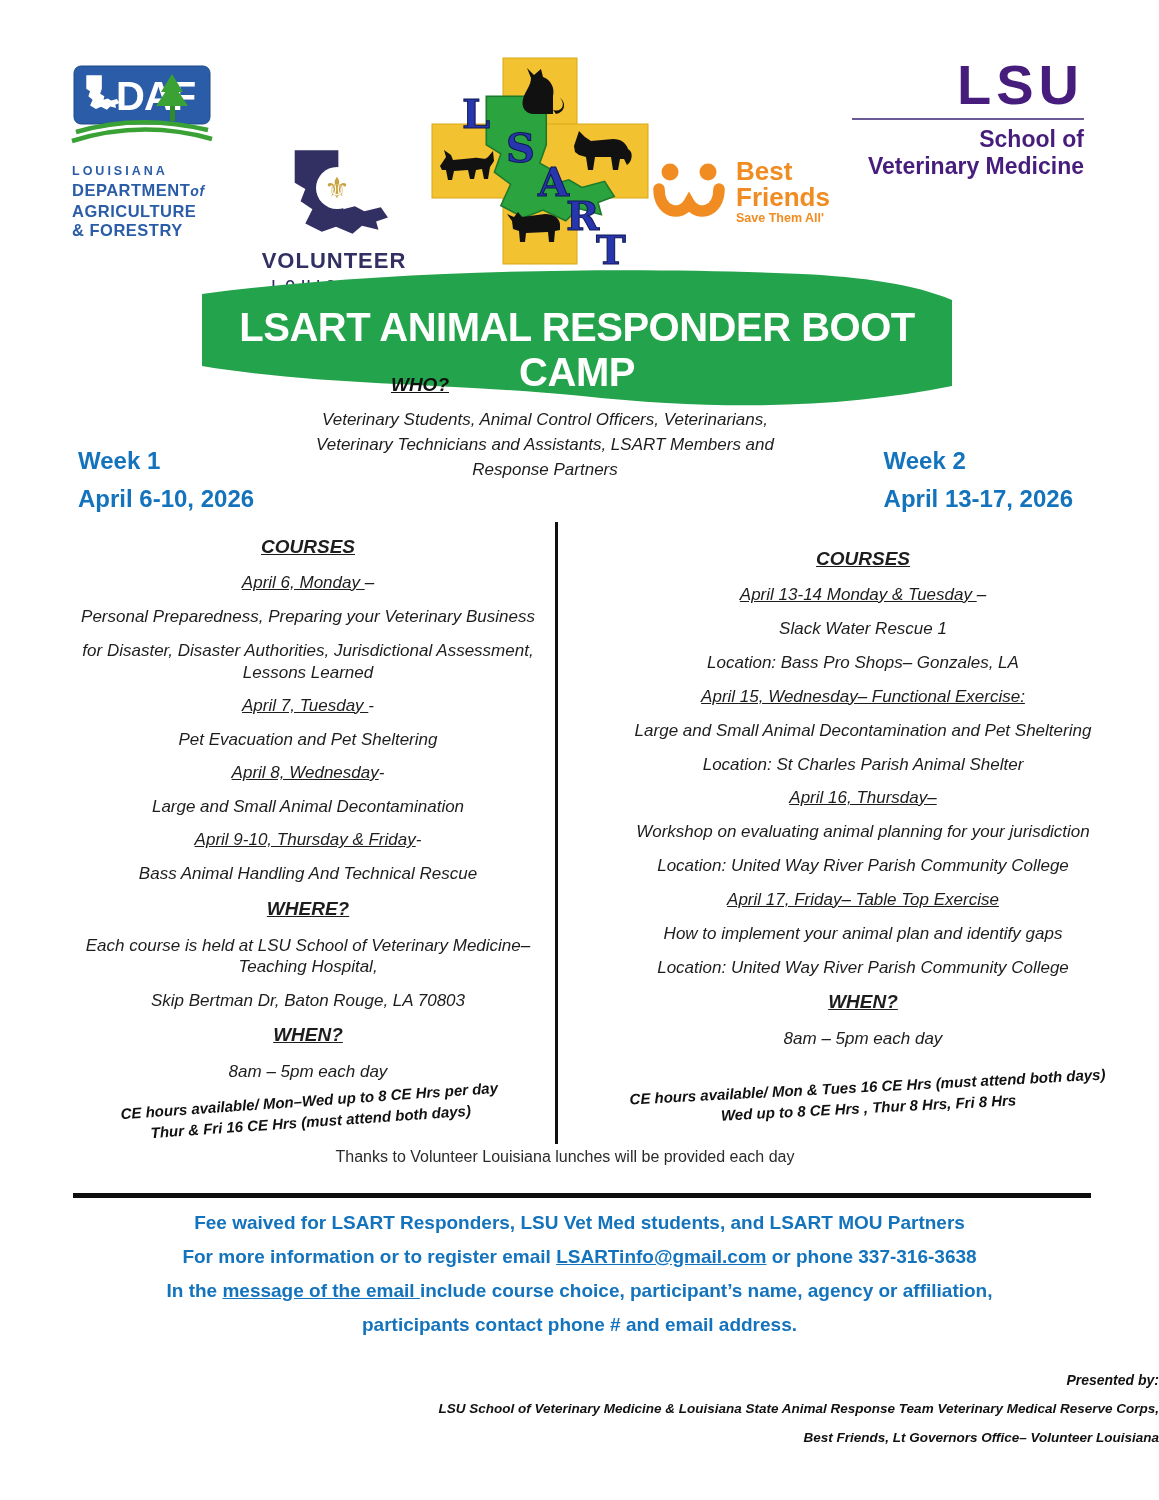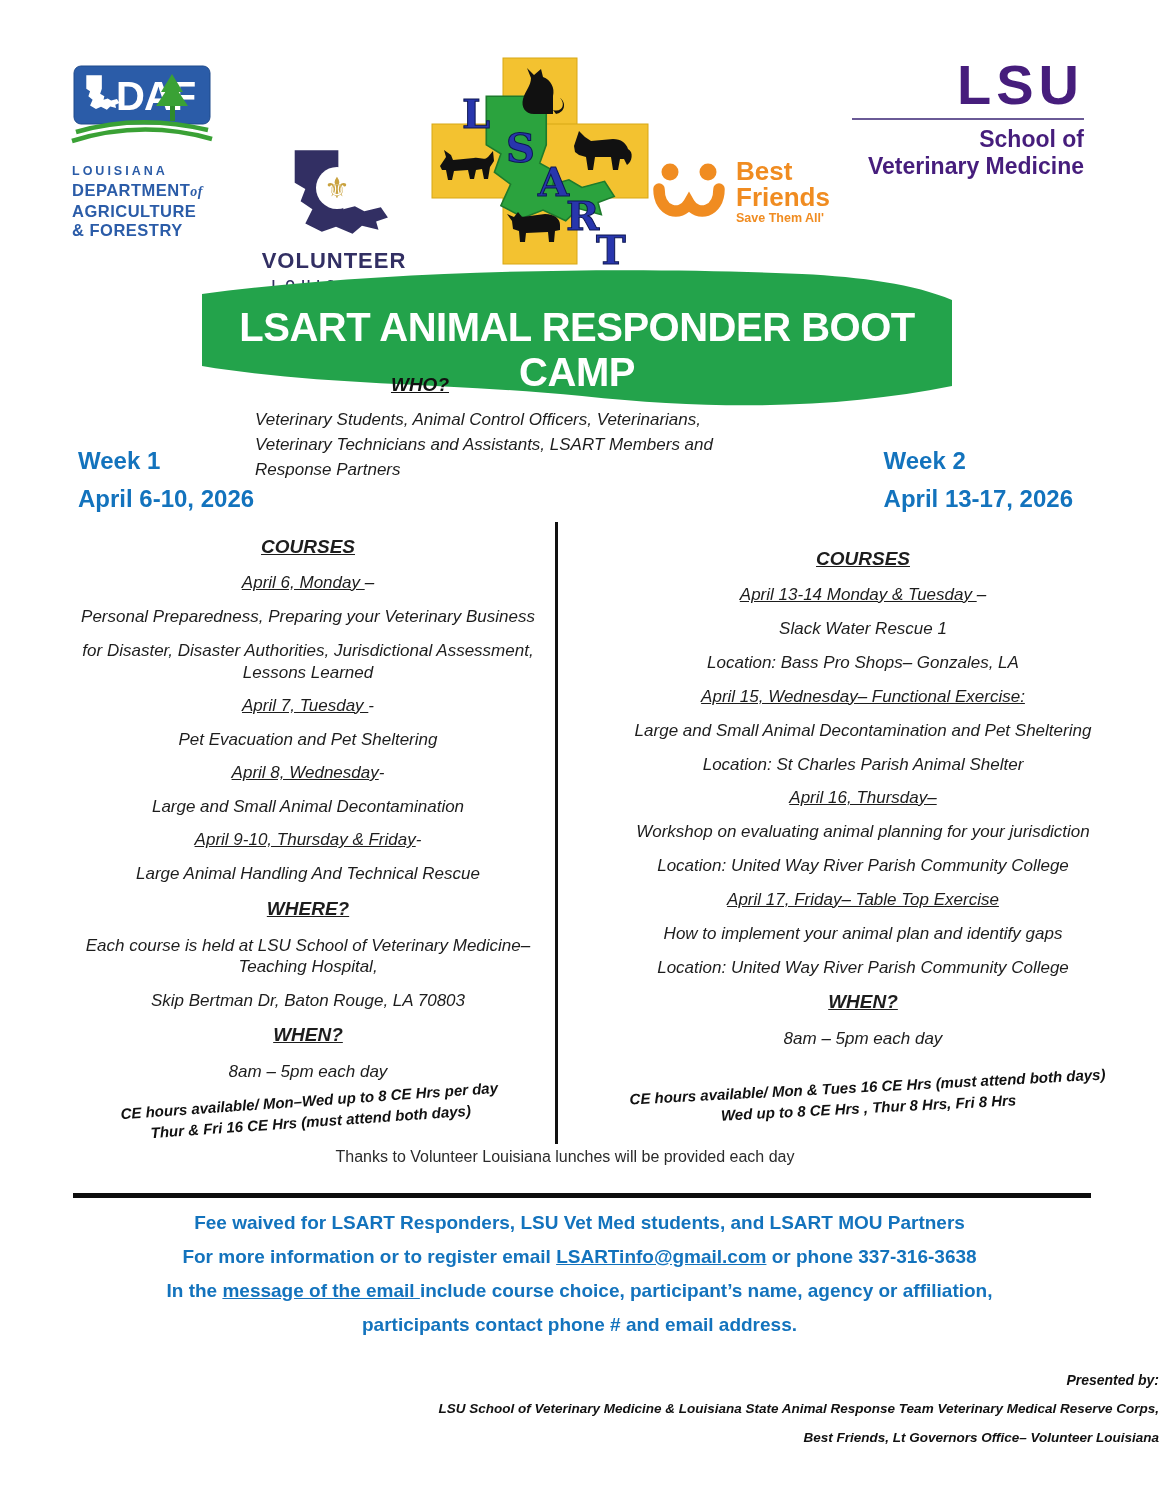--- a/index.html
+++ b/index.html
@@ -5,21 +5,21 @@
   html,body { margin:0; padding:0; background:#fff; }
   .page { position:relative; width:1159px; height:1500px; background:#ffffff;
           font-family:"Liberation Sans", sans-serif; overflow:hidden; }
   .abs { position:absolute; }
 
   
   .ldaf { left:70px; top:64px; width:152px; text-align:left; }
   .ldaf-text { color:#2b5ca8; margin-top:2px; }
   .ldaf-l1 { font-size:12.5px; font-weight:bold; letter-spacing:3px; margin:2px 0 3px 2px; }
   .ldaf-l2, .ldaf-l3, .ldaf-l4 { font-size:16.5px; font-weight:800; letter-spacing:0.5px; line-height:19.5px; margin-left:2px; }
-  .ldaf-of { font-family:Liberation Serif, serif; font-style:italic; font-weight:600; font-size:14px; }
+  .ldaf-of { font-family:Liberation Sans, sans-serif; font-style:italic; font-weight:600; font-size:14px; }
 
   .volunteer { left:250px; top:140px; width:168px; text-align:center; color:#322f63; }
   .vol-l1 { font-size:22px; font-weight:800; letter-spacing:1px; margin-top:2px; }
   .vol-l2 { font-size:12px; font-weight:bold; letter-spacing:6.5px; margin-top:4px; }
 
   .lsart-logo { left:424px; top:56px; width:230px; height:212px; }
 
   .bf { left:650px; top:158px; width:200px; display:flex; align-items:center; }
   .bf-text { margin-left:8px; color:#f08c21; }
   .bf-l1, .bf-l2 { font-size:26px; font-weight:800; line-height:26px; }
@@ -32,21 +32,21 @@
 
   
   .banner-svg { left:202px; top:266px; }
   .banner-title { left:202px; top:305px; width:750px; text-align:center;
                   font-size:40px; font-weight:800; color:#ffffff; letter-spacing:-0.5px; }
 
   
   .who-heading { left:200px; top:374px; width:440px; text-align:center;
                  font-size:19px; font-weight:800; font-style:italic; color:#111; }
   .who-heading span { text-decoration:underline;text-align:center; }
-  .who-lines { left:255px; top:407px; width:580px; text-align:left;
+  .who-lines { left:255px; top:407px; width:580px; text-align:center;
                font-style:italic; font-size:17px; line-height:25px; color:#1d1d1d; }
 
   
   .week { font-size:24px; font-weight:800; color:#1373bd; line-height:38px; }
   .week1 { left:78px; top:442px; text-align:left; }
   .week2 { right:86px; top:442px; }
 
   
   .divider { left:555px; top:522px; width:3px; height:622px; background:#111; }
   .col { text-align:center; color:#1d1d1d; }
@@ -186,21 +186,21 @@
   <div class="abs col col-left" id="col-left">
       <div class="col-heading"><span>COURSES</span></div>
       <div class="col-date"><span class="u">April 6, Monday </span><span>–</span></div>
       <div class="col-body">Personal Preparedness, Preparing your Veterinary Business</div>
       <div class="col-body">for Disaster, Disaster Authorities,  Jurisdictional Assessment, Lessons  Learned</div>
       <div class="col-date"><span class="u">April 7, Tuesday </span><span>-</span></div>
       <div class="col-body">Pet Evacuation and Pet Sheltering</div>
       <div class="col-date"><span class="u">April 8, Wednesday</span><span>-</span></div>
       <div class="col-body">Large and Small Animal Decontamination</div>
       <div class="col-date"><span class="u">April 9-10, Thursday &amp; Friday</span><span>-</span></div>
-      <div class="col-body">Large Animal Handling  And Technical Rescue</div>
+      <div class="col-body">Bass Animal Handling  And Technical Rescue</div>
       <div class="col-heading"><span>WHERE?</span></div>
       <div class="col-body">Each course is held at LSU School of Veterinary Medicine– Teaching Hospital,</div>
       <div class="col-body">Skip Bertman Dr, Baton Rouge, LA 70803</div>
       <div class="col-heading"><span>WHEN?</span></div>
       <div class="col-body">8am – 5pm each day</div>
     </div>
   <div class="abs col col-right" id="col-right">
       <div class="col-heading"><span>COURSES</span></div>
       <div class="col-date"><span class="u">April 13-14 Monday &amp; Tuesday </span><span>–</span></div>
       <div class="col-body">Slack Water Rescue 1</div>

